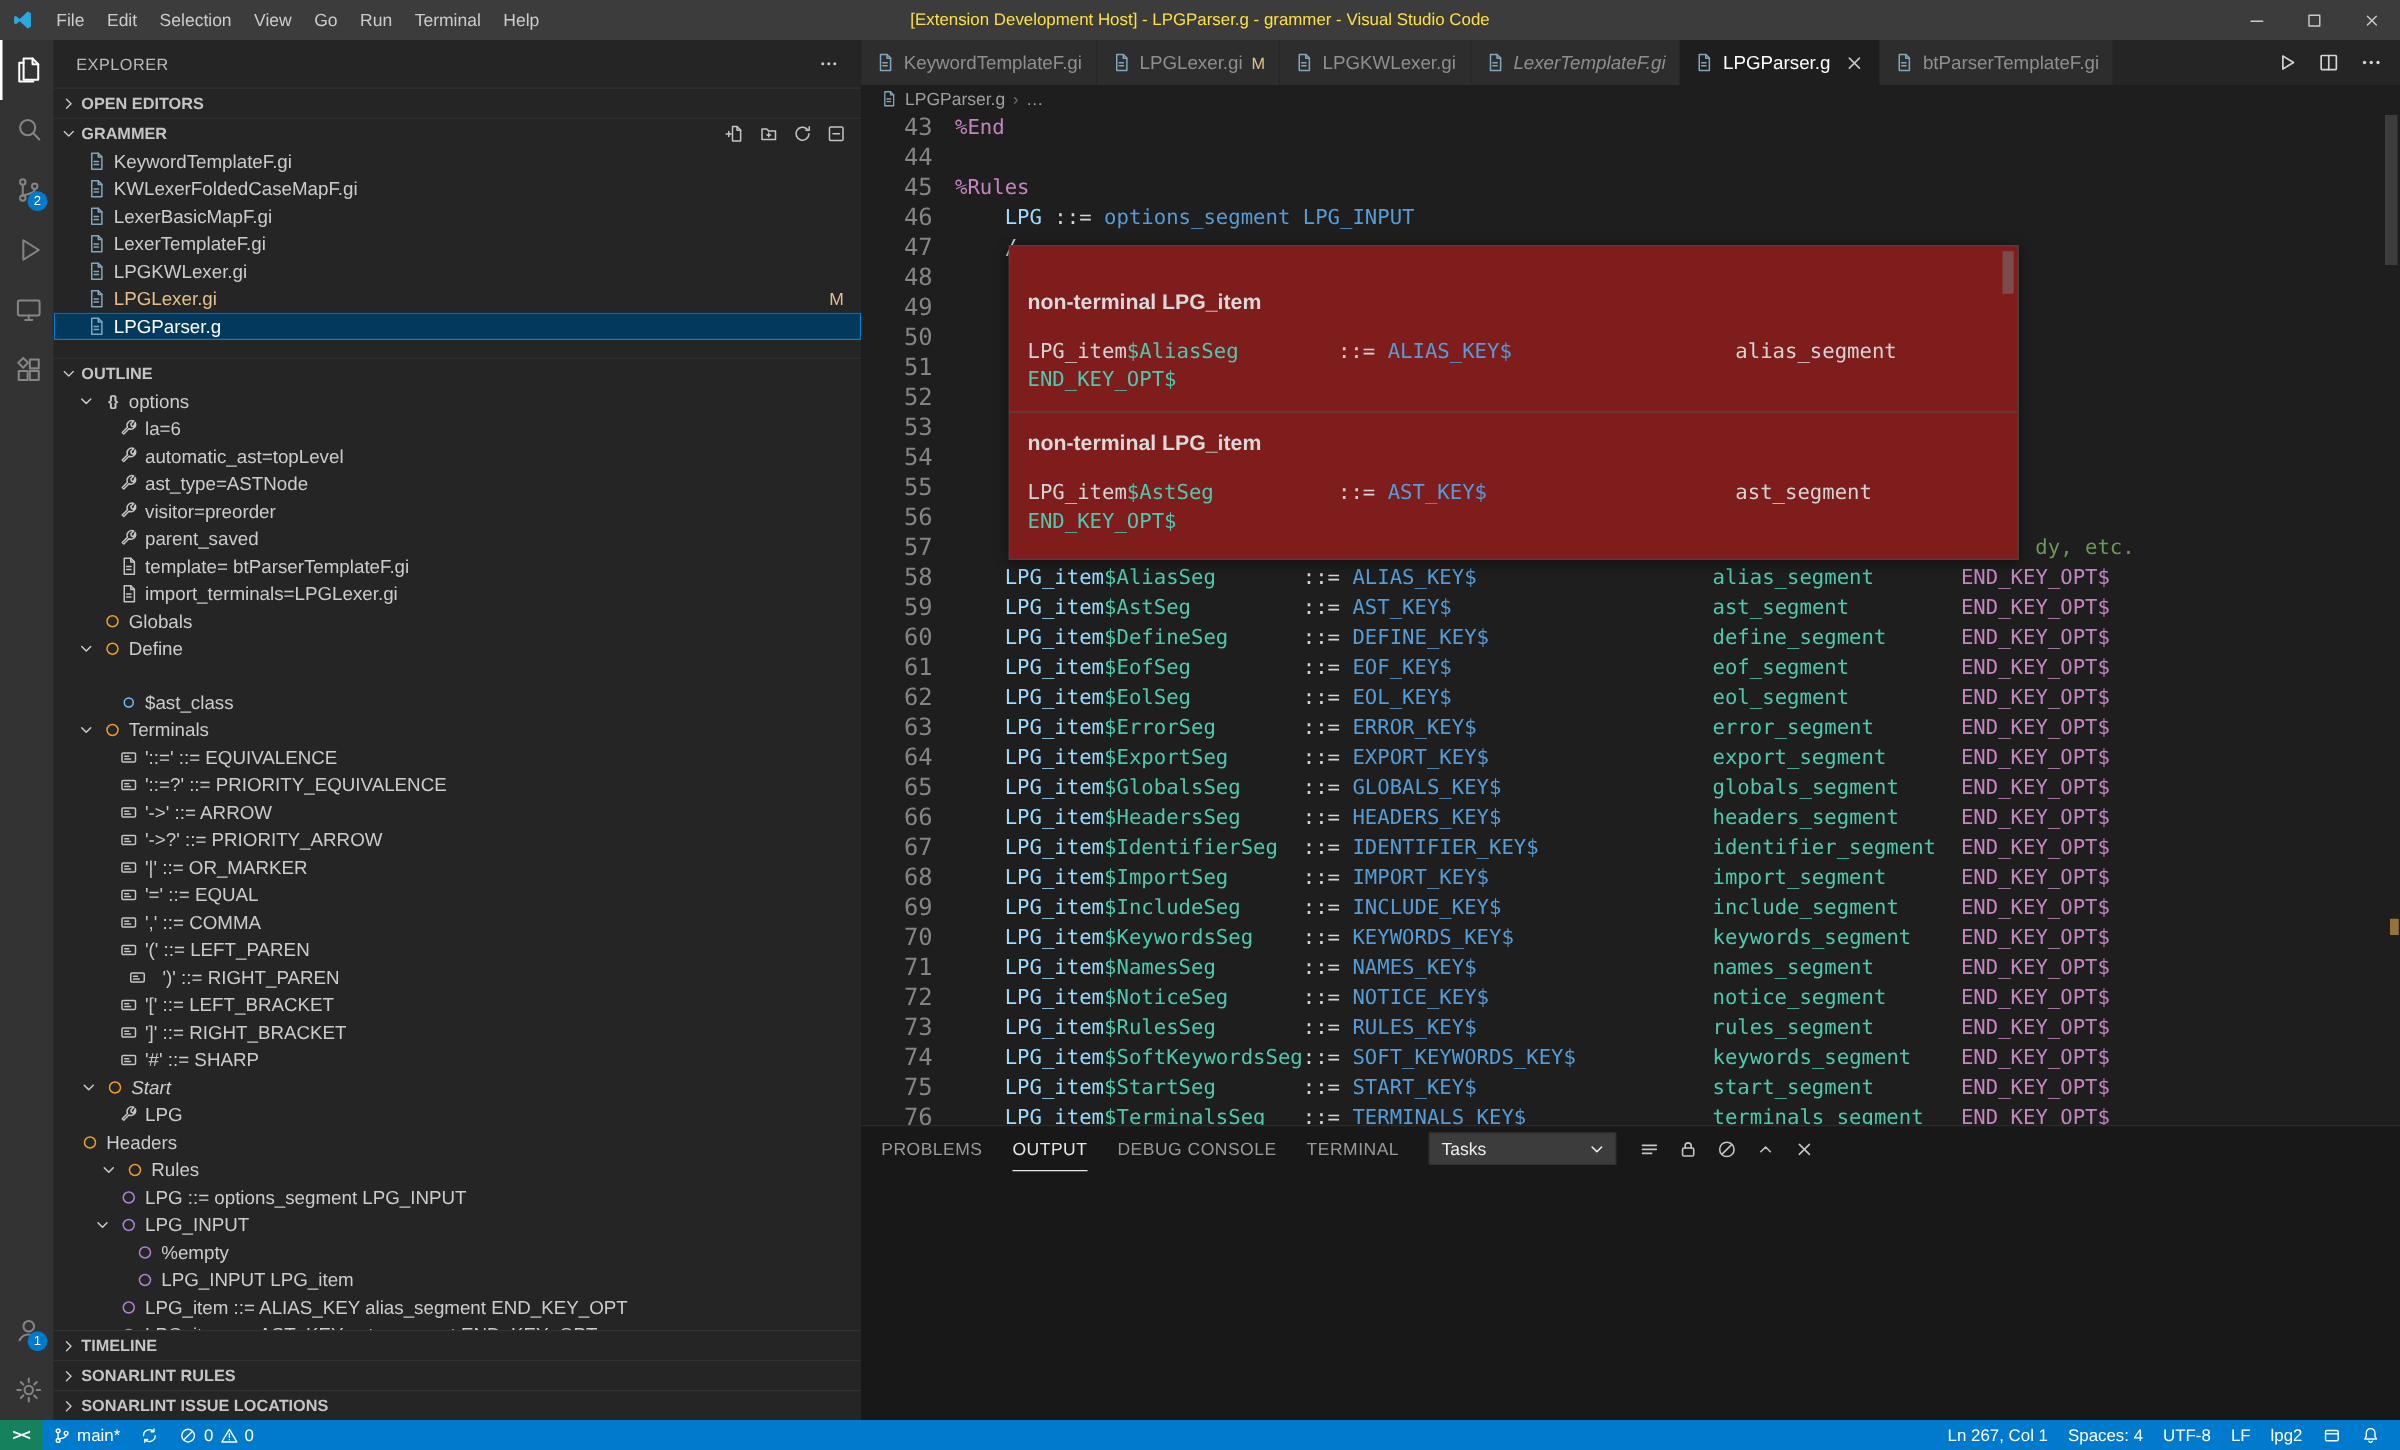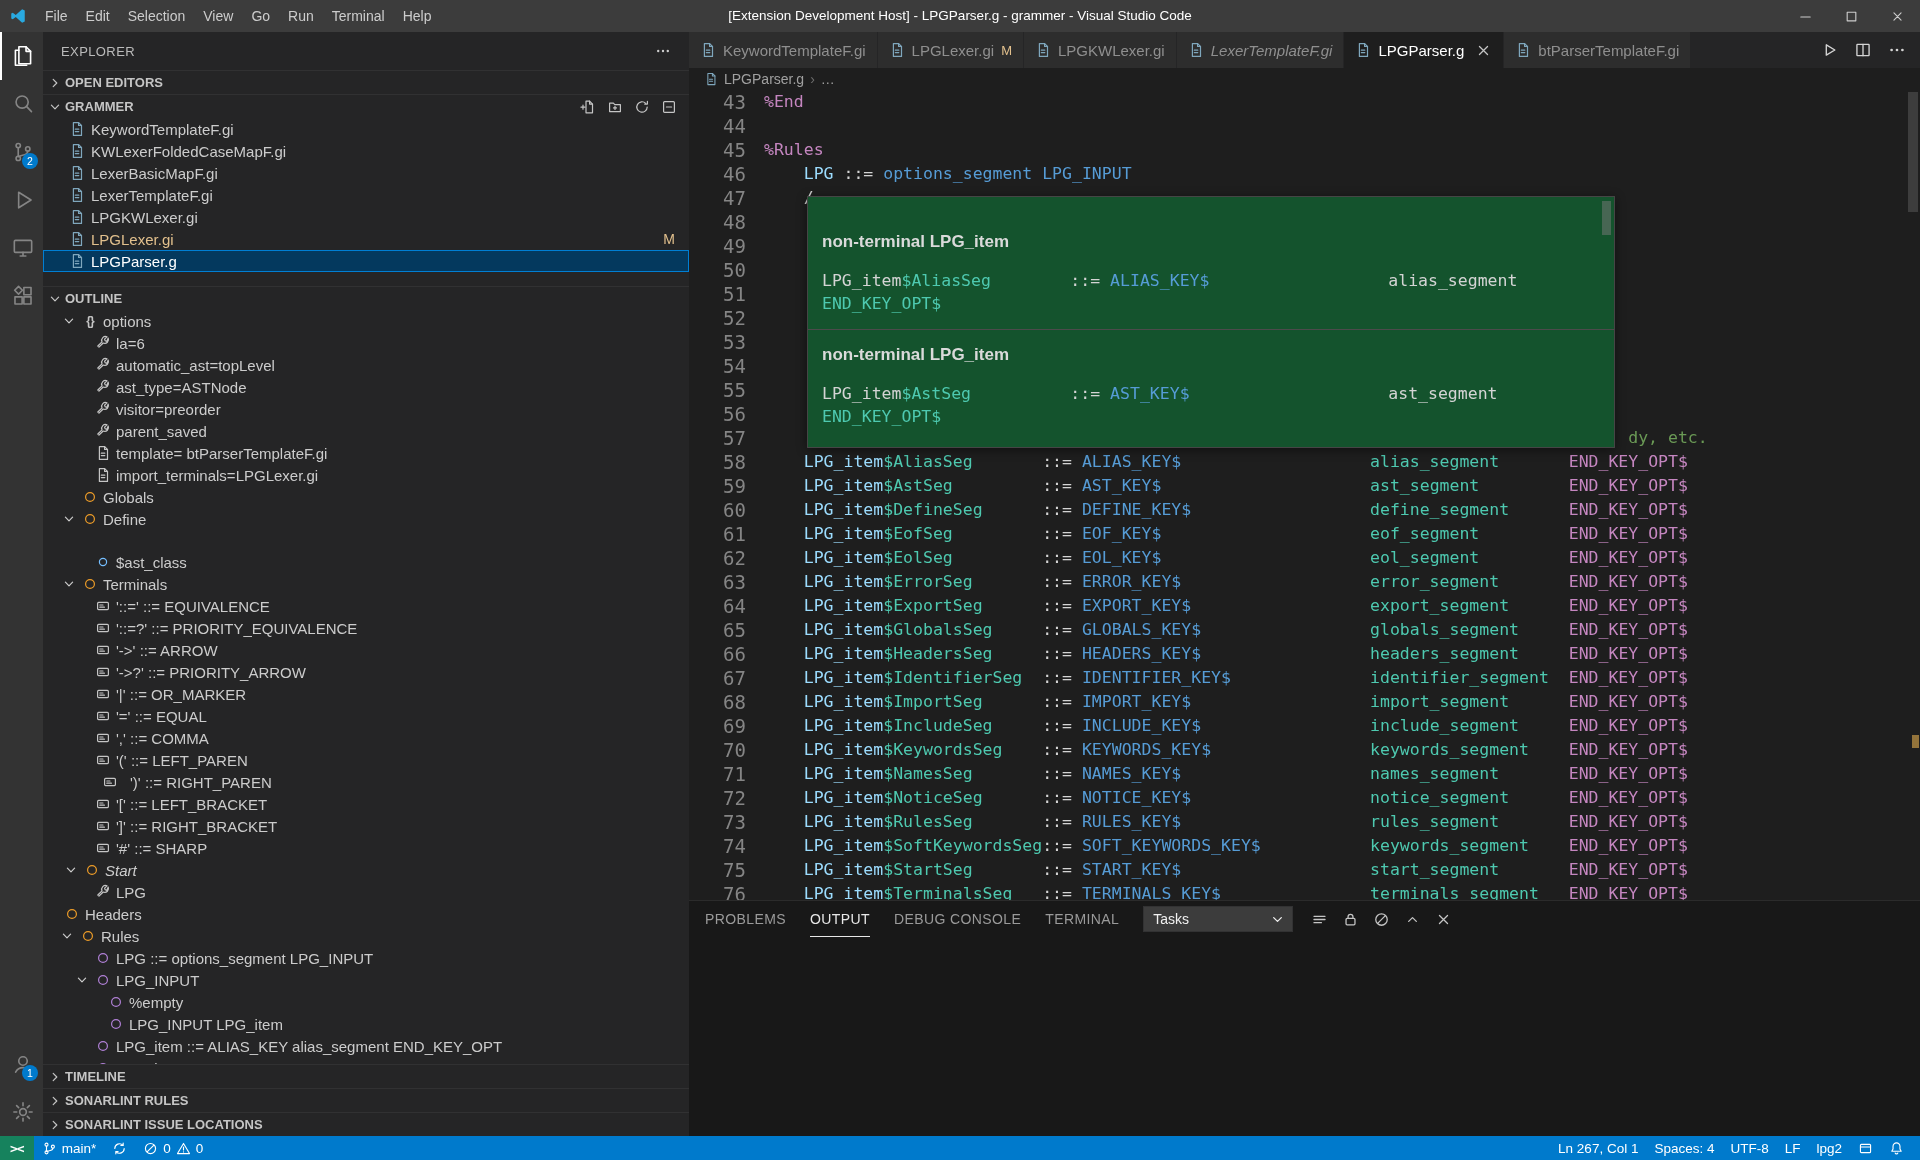--- a/index.html
+++ b/index.html
@@ -11,21 +11,21 @@
   .ico-gray{color:#c5c5c5} .ico-orange{color:#ee9d28} .ico-purple{color:#b180d7}
   .ico-blue{color:#75beff} .ico-fileblue{color:#7fa7bd}
   .braces-txt{font-size:12px;font-weight:700;color:#c5c5c5;letter-spacing:-1px;line-height:16px;}
 
   
   .titlebar { height:32px; background:#3c3c3c; display:flex; align-items:center; font-size:14px; position:relative; z-index:60; }
   .logo { width:36px; display:flex; justify-content:center; }
   .logo .ico{width:18px;height:18px}
   .menus { display:flex; }
   .menu-item { padding:0 9px; height:32px; line-height:32px; color:#cccccc; }
-  .win-title { position:absolute; left:50%; transform:translateX(-50%); line-height:32px; color:#ffffff; font-size:13.5px; white-space:nowrap; }
+  .win-title { position:absolute; left:50%; transform:translateX(-50%); line-height:32px; color:#fde047; font-size:13.5px; white-space:nowrap; }
   .win-controls { margin-left:auto; display:flex; height:32px; }
   .win-btn { width:46px; display:flex; align-items:center; justify-content:center; color:#cccccc; }
   .win-btn .ico{width:15px;height:15px}
 
   
   .main { display:flex; height:1104px; }
 
   .activitybar { width:43px; background:#333333; display:flex; flex-direction:column; }
   .ab-top { flex:1; }
   .ab-item { height:48px; display:flex; align-items:center; justify-content:center; color:#858585; position:relative; border-left:2px solid transparent; }
@@ -75,21 +75,21 @@
   .bc-sep { color:#6d6d6d; }
 
   .editor { flex:1; position:relative; overflow:hidden; background:#1e1e1e;
     font-family:"DejaVu Sans Mono", monospace; font-size:16.5px; }
   .code-line { display:flex; height:24px; line-height:24px; white-space:pre; }
   .ln { width:57px; text-align:right; color:#858585; font-size:19px; flex:none; }
   .lc { padding-left:18px; }
   .tok-pink{color:#c586c0} .tok-blue{color:#569cd6} .tok-lblue{color:#9cdcfe}
   .tok-teal{color:#4ec9b0} .tok-fg{color:#d4d4d4} .tok-comment{color:#6a9955}
 
-  .hover-tip { position:absolute; left:118px; top:106px; width:808px; height:252px; background:#14532d;
+  .hover-tip { position:absolute; left:118px; top:106px; width:808px; height:252px; background:#7f1d1d;
     border:1px solid #454545; box-shadow:0 2px 10px rgba(0,0,0,.45); z-index:10; padding:34px 14px 10px; overflow:hidden; }
   .tip-heading { font-family:"Liberation Sans", sans-serif; font-weight:700; font-size:17px; color:#dadada; margin-bottom:16px; line-height:22px; }
   .tip-code { white-space:pre; line-height:23px; font-size:16.5px; }
   .tip-divider { height:1px; background:#4b4b4b; margin:14px -14px; }
   .tip-scroll { position:absolute; top:4px; right:3px; width:9px; height:34px; background:rgba(121,121,121,.5); }
 
   .ed-scroll { position:absolute; top:2px; right:2px; width:10px; height:120px; background:rgba(121,121,121,.35); }
   .ed-marker { position:absolute; right:1px; top:645px; width:7px; height:13px; background:#a98441; opacity:.85; }
 
   
@@ -640,21 +640,21 @@
         </div>
         <div class="outline-row" style="">
           <span class="chev-gap"></span>
           <span class="ico ico-orange">
             <svg viewBox="0 0 16 16" fill="none" stroke="currentColor" stroke-width="1.2" stroke-linecap="round" stroke-linejoin="round">
               <circle cx="8" cy="8" r="4.4"></circle>
             </svg>
           </span>
           <span>Headers</span>
         </div>
-        <div class="outline-row" style="padding-left: 16px;">
+        <div class="outline-row" style="padding-left: 36px;">
           <span class="ico chev">
             <svg viewBox="0 0 16 16" fill="none" stroke="currentColor" stroke-width="1.2" stroke-linecap="round" stroke-linejoin="round">
               <path d="M4.4 6.2L8 9.8l3.6-3.6"></path>
             </svg>
           </span>
           <span class="ico ico-orange">
             <svg viewBox="0 0 16 16" fill="none" stroke="currentColor" stroke-width="1.2" stroke-linecap="round" stroke-linejoin="round">
               <circle cx="8" cy="8" r="4.4"></circle>
             </svg>
           </span>

